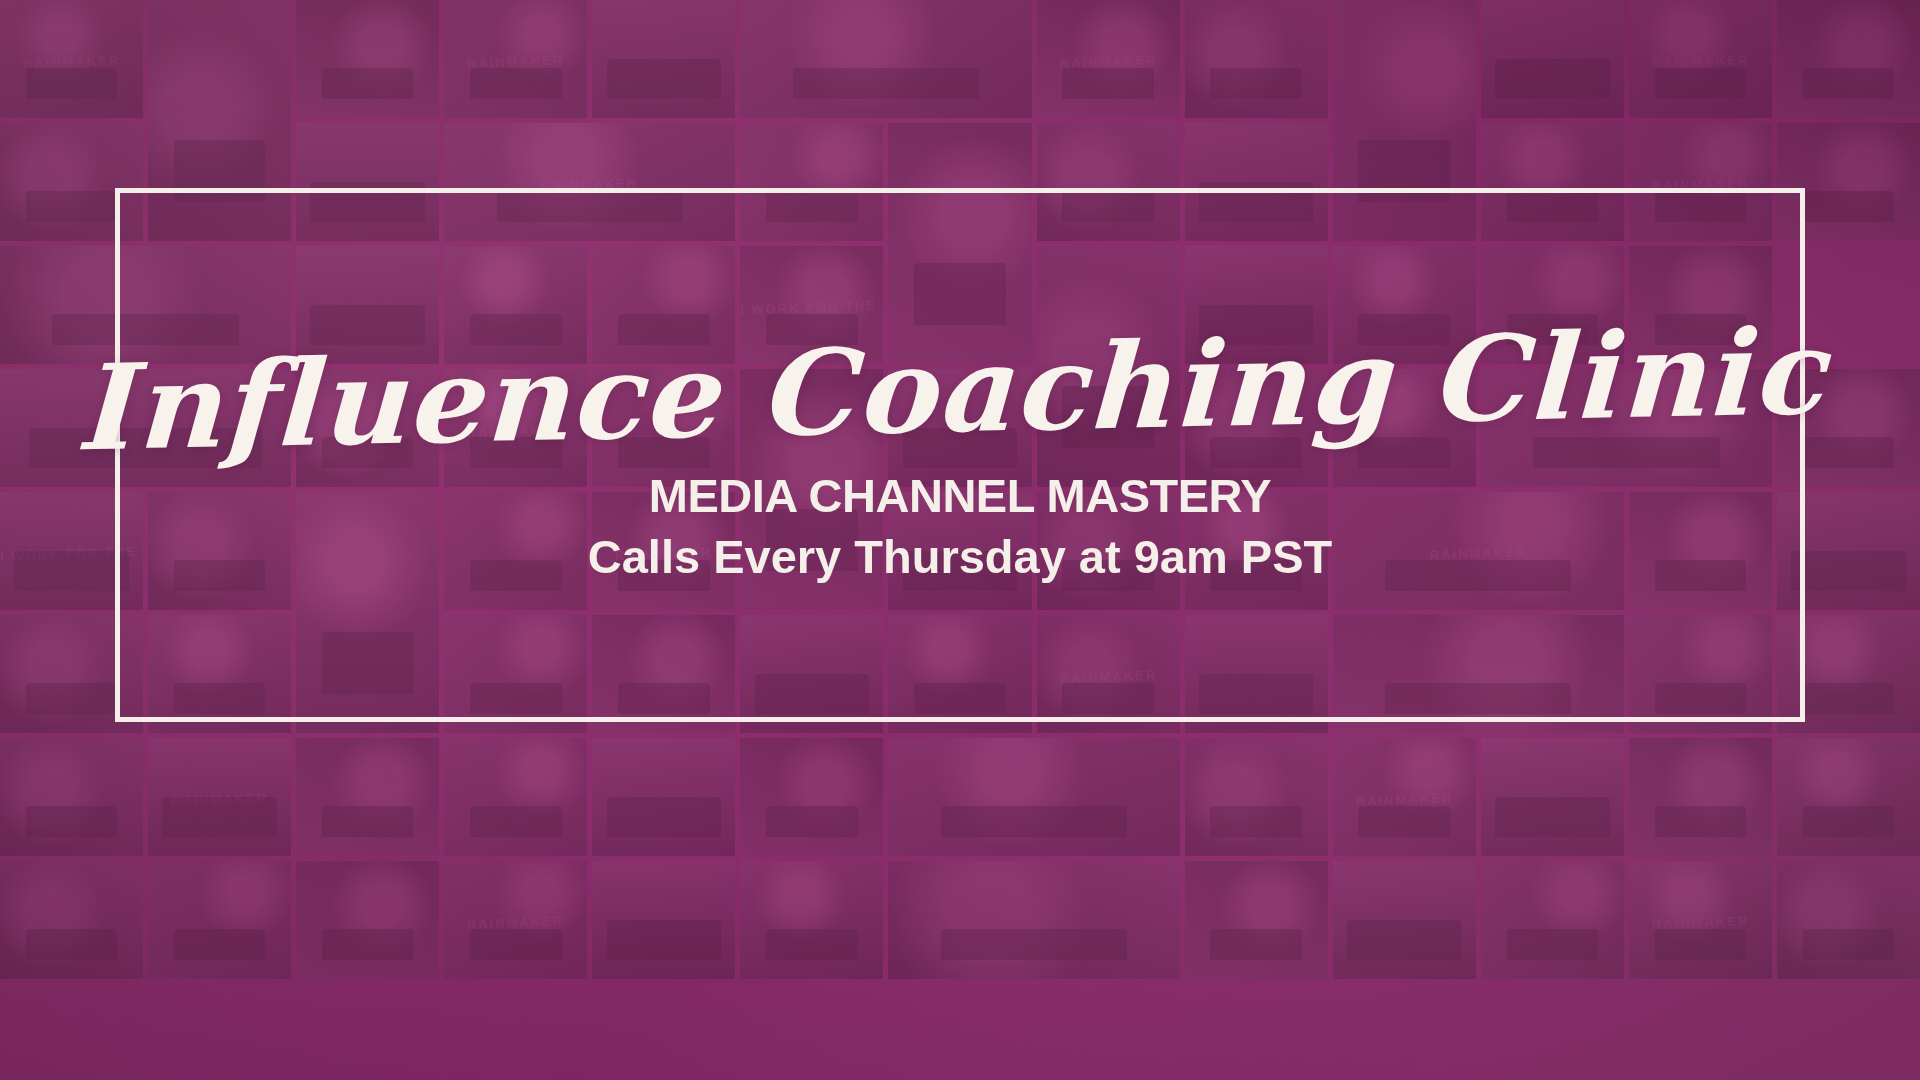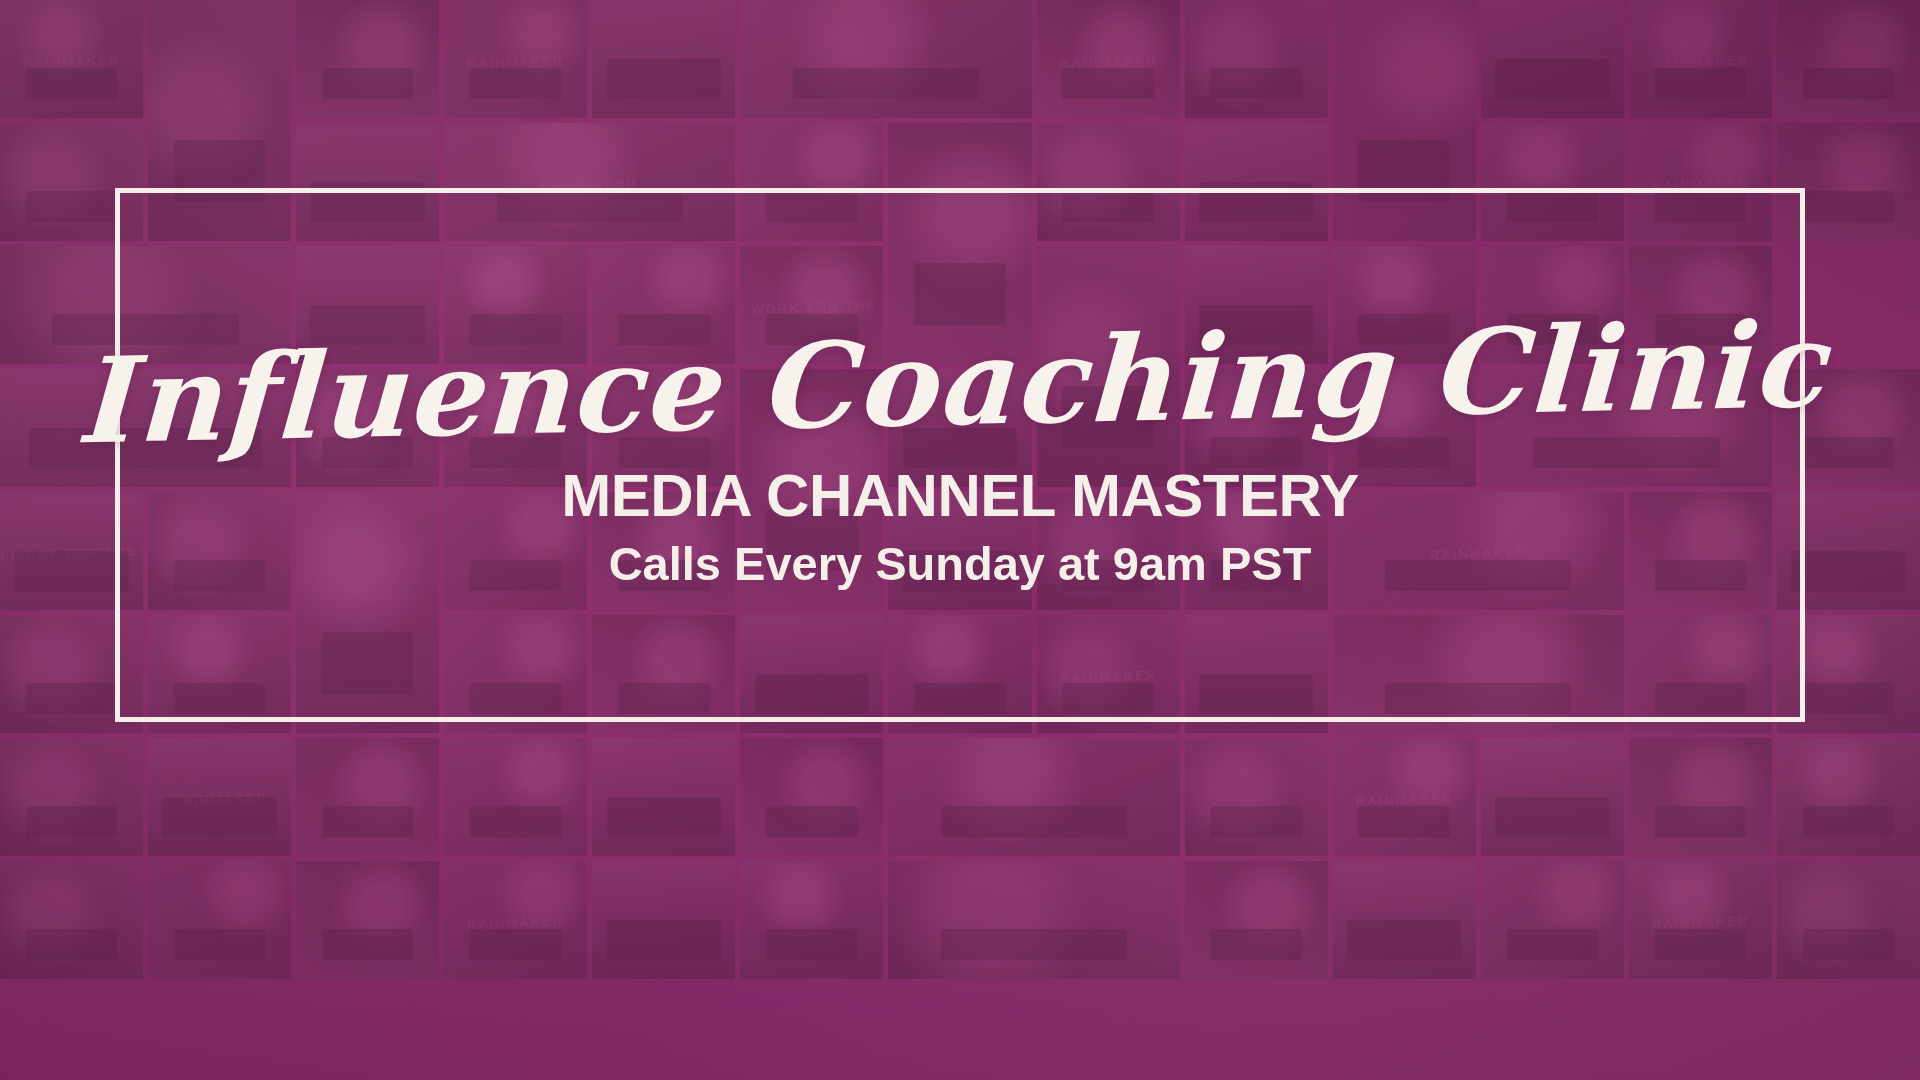--- a/index.html
+++ b/index.html
@@ -116,21 +116,21 @@
     white-space:nowrap;
     transform:skewX(-6deg) rotate(-1.2deg);
     text-shadow:0 2px 10px rgba(70,18,56,.22);
     margin-bottom:22px;
   }
 
   .subtitle{
     color:#F4EFE9;
     font-family:"Liberation Sans", sans-serif;
     font-weight:700;
-    font-size:60px;
+    font-size:47px;
     letter-spacing:-0.5px;
     line-height:1;
     white-space:nowrap;
     margin-bottom:14px;
   }
 
   .schedule{
     color:#F4EFE9;
     font-family:"Liberation Sans", sans-serif;
     font-weight:700;
@@ -278,16 +278,16 @@
 
   <div class="wash"></div>
   <div class="wash2"></div>
   <div class="vignette"></div>
 
   <div class="frame"></div>
 
   <div class="content">
     <div class="script-title">Influence Coaching Clinic</div>
     <div class="subtitle">MEDIA CHANNEL MASTERY</div>
-    <div class="schedule">Calls Every Sunday at 9am PST</div>
+    <div class="schedule">Calls Every Thursday at 9am PST</div>
   </div>
 
 </div>
 
 </body></html>

